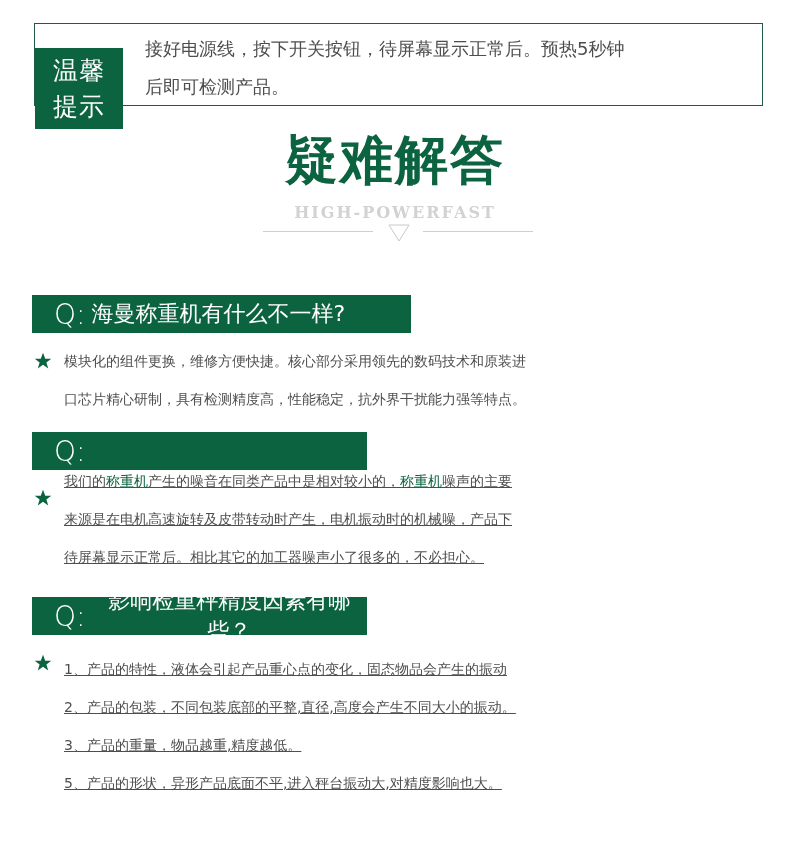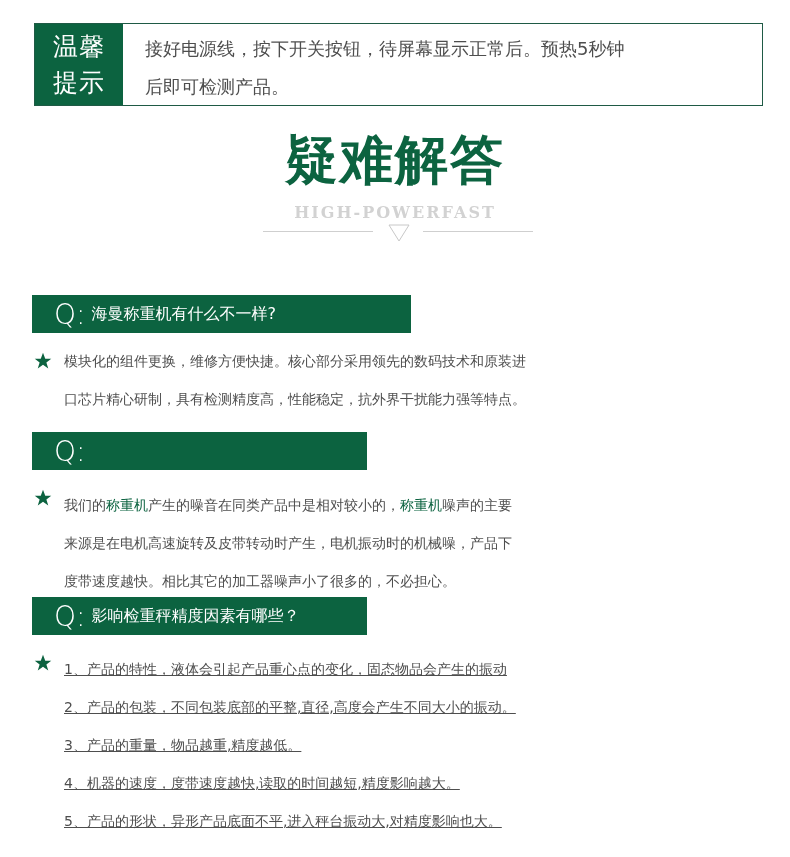--- a/index.html
+++ b/index.html
@@ -4,35 +4,35 @@
 <style>
   html, body { margin:0; padding:0; background:#ffffff; }
   body { width:790px; height:857px; position:relative; overflow:hidden;
          font-family:"DejaVu Sans","Liberation Sans",sans-serif; color:#4a4a4a; }
   .abs { position:absolute; }
 
   
   .tip { left:34px; top:23px; width:727px; height:81px; border:1px solid #1f5a45; display:flex; }
   .tip-label { width:88px; height:100%; background:#0c6340; color:#ffffff;
                font-size:25px; line-height:36px; display:flex; flex-direction:column;
-               justify-content:center; align-items:center; letter-spacing:1px; }
+               justify-content:center; align-items:center; letter-spacing:1px;margin-top:24px; }
   .tip-text { padding:6px 0 0 22px; font-size:18px; line-height:38px; color:#4e4e4e; flex:1; }
 
   
   .title { left:0; width:790px; top:128px; text-align:center; font-size:53px; font-weight:bold;
            color:#0c6340; letter-spacing:2px; line-height:64px; }
   .subtitle { left:0; width:790px; top:203px; text-align:center; font-size:16px; font-weight:bold;
               color:#d2d2d2; letter-spacing:2px; font-family:"DejaVu Serif",serif; }
   .hline { height:1px; background:#cfcfcf; top:231px; }
   .tri { left:388px; top:224px; }
 
   
   .qbar { left:32px; height:38px; background:#0c6340; color:#ffffff; display:flex; align-items:center; }
   .qbar .q { font-size:28px; font-family:"DejaVu Sans",sans-serif; margin-left:22px; margin-right:6px; font-weight:300; }
-  .qbar .qt { font-size:16px; }
+  .qbar .qt { font-size:22px;text-align:center; }
 
   
   .star { left:34px; width:18px; height:18px; }
   .ans { left:64px; font-size:14px; line-height:38px; color:#4e4e4e; width:710px; }
   .hl { color:#0c6340; }
 </style>
 </head>
 <body>
 
 <div class="abs tip">
@@ -65,32 +65,31 @@
   <div>模块化的组件更换，维修方便快捷。核心部分采用领先的数码技术和原装进</div>
   <div>口芯片精心研制，具有检测精度高，性能稳定，抗外界干扰能力强等特点。</div>
 </div>
 
 <div class="abs qbar" style="top:432px;width:335px;">
   <span class="q">Q:</span>
 </div>
 <svg class="abs star" style="top:489px;" viewBox="0 0 24 24">
   <polygon points="12,1 15,9 23,9 16.5,14 19,22 12,17 5,22 7.5,14 1,9 9,9" fill="#0c6340"></polygon>
 </svg>
-<div class="abs ans" style="top:486px;">
+<div class="abs ans" style="top:462px;text-decoration:underline;">
   <div><span>我们的</span><span class="hl">称重机</span><span>产生的噪音在同类产品中是相对较小的，</span><span class="hl">称重机</span><span>噪声的主要</span></div>
   <div>来源是在电机高速旋转及皮带转动时产生，电机振动时的机械噪，产品下</div>
-  <div>度带速度越快。相比其它的加工器噪声小了很多的，不必担心。</div>
+  <div>待屏幕显示正常后。相比其它的加工器噪声小了很多的，不必担心。</div>
 </div>
 
 <div class="abs qbar" style="top:597px;width:335px;">
   <span class="q">Q:</span>
   <span class="qt">影响检重秤精度因素有哪些？</span>
 </div>
 <svg class="abs star" style="top:654px;" viewBox="0 0 24 24">
   <polygon points="12,1 15,9 23,9 16.5,14 19,22 12,17 5,22 7.5,14 1,9 9,9" fill="#0c6340"></polygon>
 </svg>
 <div class="abs ans" style="top:650px;text-decoration:underline;">
   <div>1、产品的特性，液体会引起产品重心点的变化，固态物品会产生的振动</div>
   <div>2、产品的包装，不同包装底部的平整,直径,高度会产生不同大小的振动。</div>
   <div>3、产品的重量，物品越重,精度越低。</div>
-  <div>4、机器的速度，度带速度越快,读取的时间越短,精度影响越大。</div>
   <div>5、产品的形状，异形产品底面不平,进入秤台振动大,对精度影响也大。</div>
 </div>
 
 </body></html>

